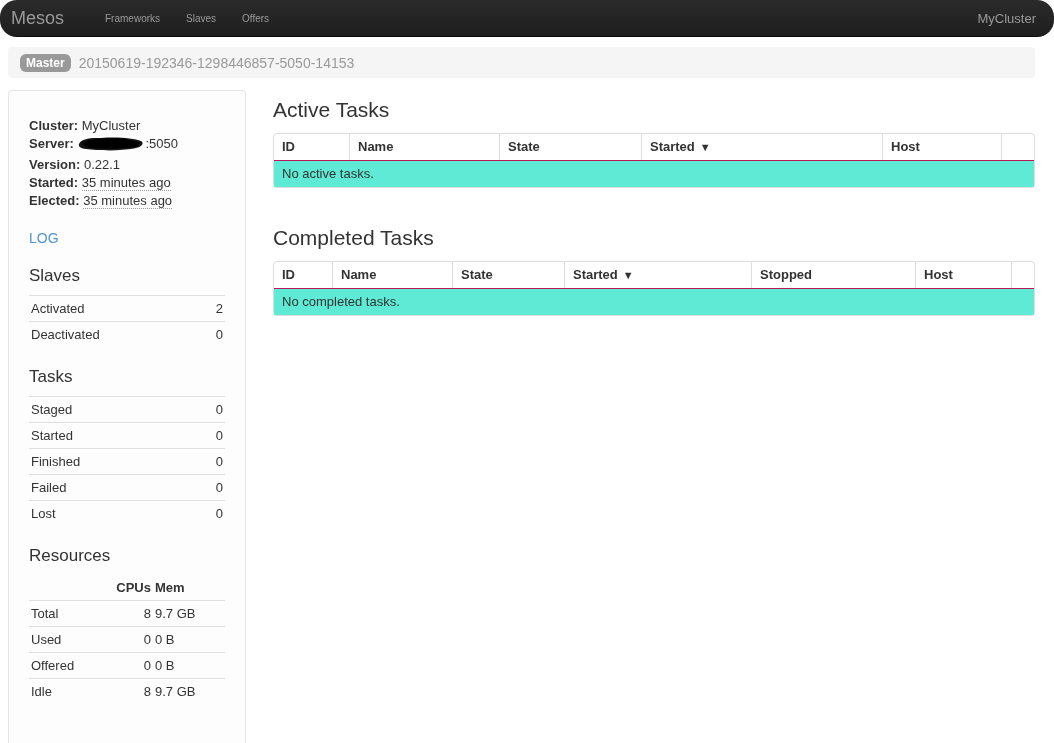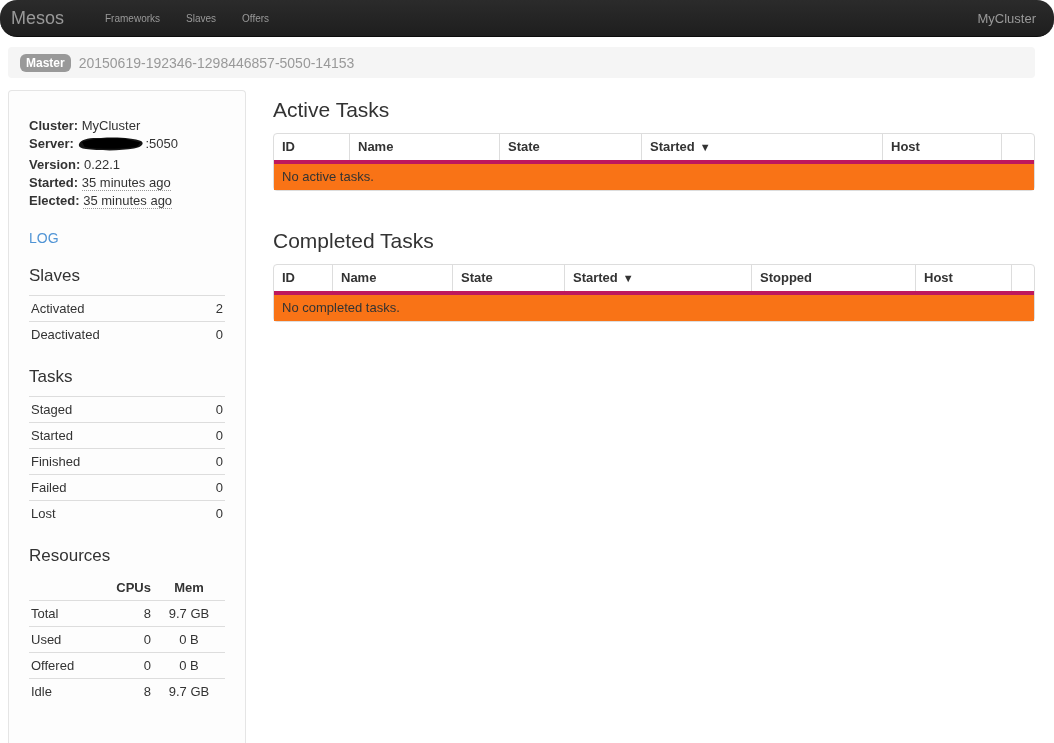--- a/index.html
+++ b/index.html
@@ -41,32 +41,32 @@
     text-decoration:none; font-size:14px; cursor:pointer; }
 
   .side-heading { font-size:17px; font-weight:400; margin:20px 0 9px; color:#333; }
   .side-table { width:100%; border-collapse:collapse; }
   .side-table tr { border-top:1px solid #ddd; }
   .side-table td, .side-table th { padding:5px 0 5px 2px; font-size:13px; text-align:left; font-weight:normal; }
   .side-table .val { text-align:right; padding-right:2px; }
   .res-table thead tr { border-top:none; }
   .res-table th.val { font-weight:bold; }
   .res-table td.num, .res-table th.num { text-align:right; width:62px; padding-right:2px; }
-  .res-table td.mem, .res-table th.mem { text-align:center; width:72px; padding-right:2px; }
+  .res-table td.mem, .res-table th.mem { text-align:left; width:72px; padding-right:2px; }
 
   
   .main h2 { font-size:21px; font-weight:400; color:#333; margin:0 0 11px; }
   .main h2.second { margin-top:38px; }
   table.data { width:100%; border:1px solid #ddd; border-collapse:separate;
     border-spacing:0; border-radius:4px; }
   table.data th, table.data td { border-left:1px solid #ddd; padding:4px 8px;
     text-align:left; font-size:13px; line-height:18px; }
   table.data th:first-child, table.data td:first-child { border-left:none; }
   table.data th { font-weight:bold; cursor:pointer;margin-left:8px; }
-  table.data td.empty-msg { border-top:4px solid #be185d; background:#f97316; }
+  table.data td.empty-msg { border-top:1px solid #be185d; background:#5eead4; }
   .sort-arrow { font-size:11px; margin-left:5px; }
 </style>
 </head>
 <body>
 
 <div class="navbar">
   <a class="brand">Mesos</a>
   <a class="nav-item">Frameworks</a>
   <a class="nav-item">Slaves</a>
   <a class="nav-item">Offers</a>

